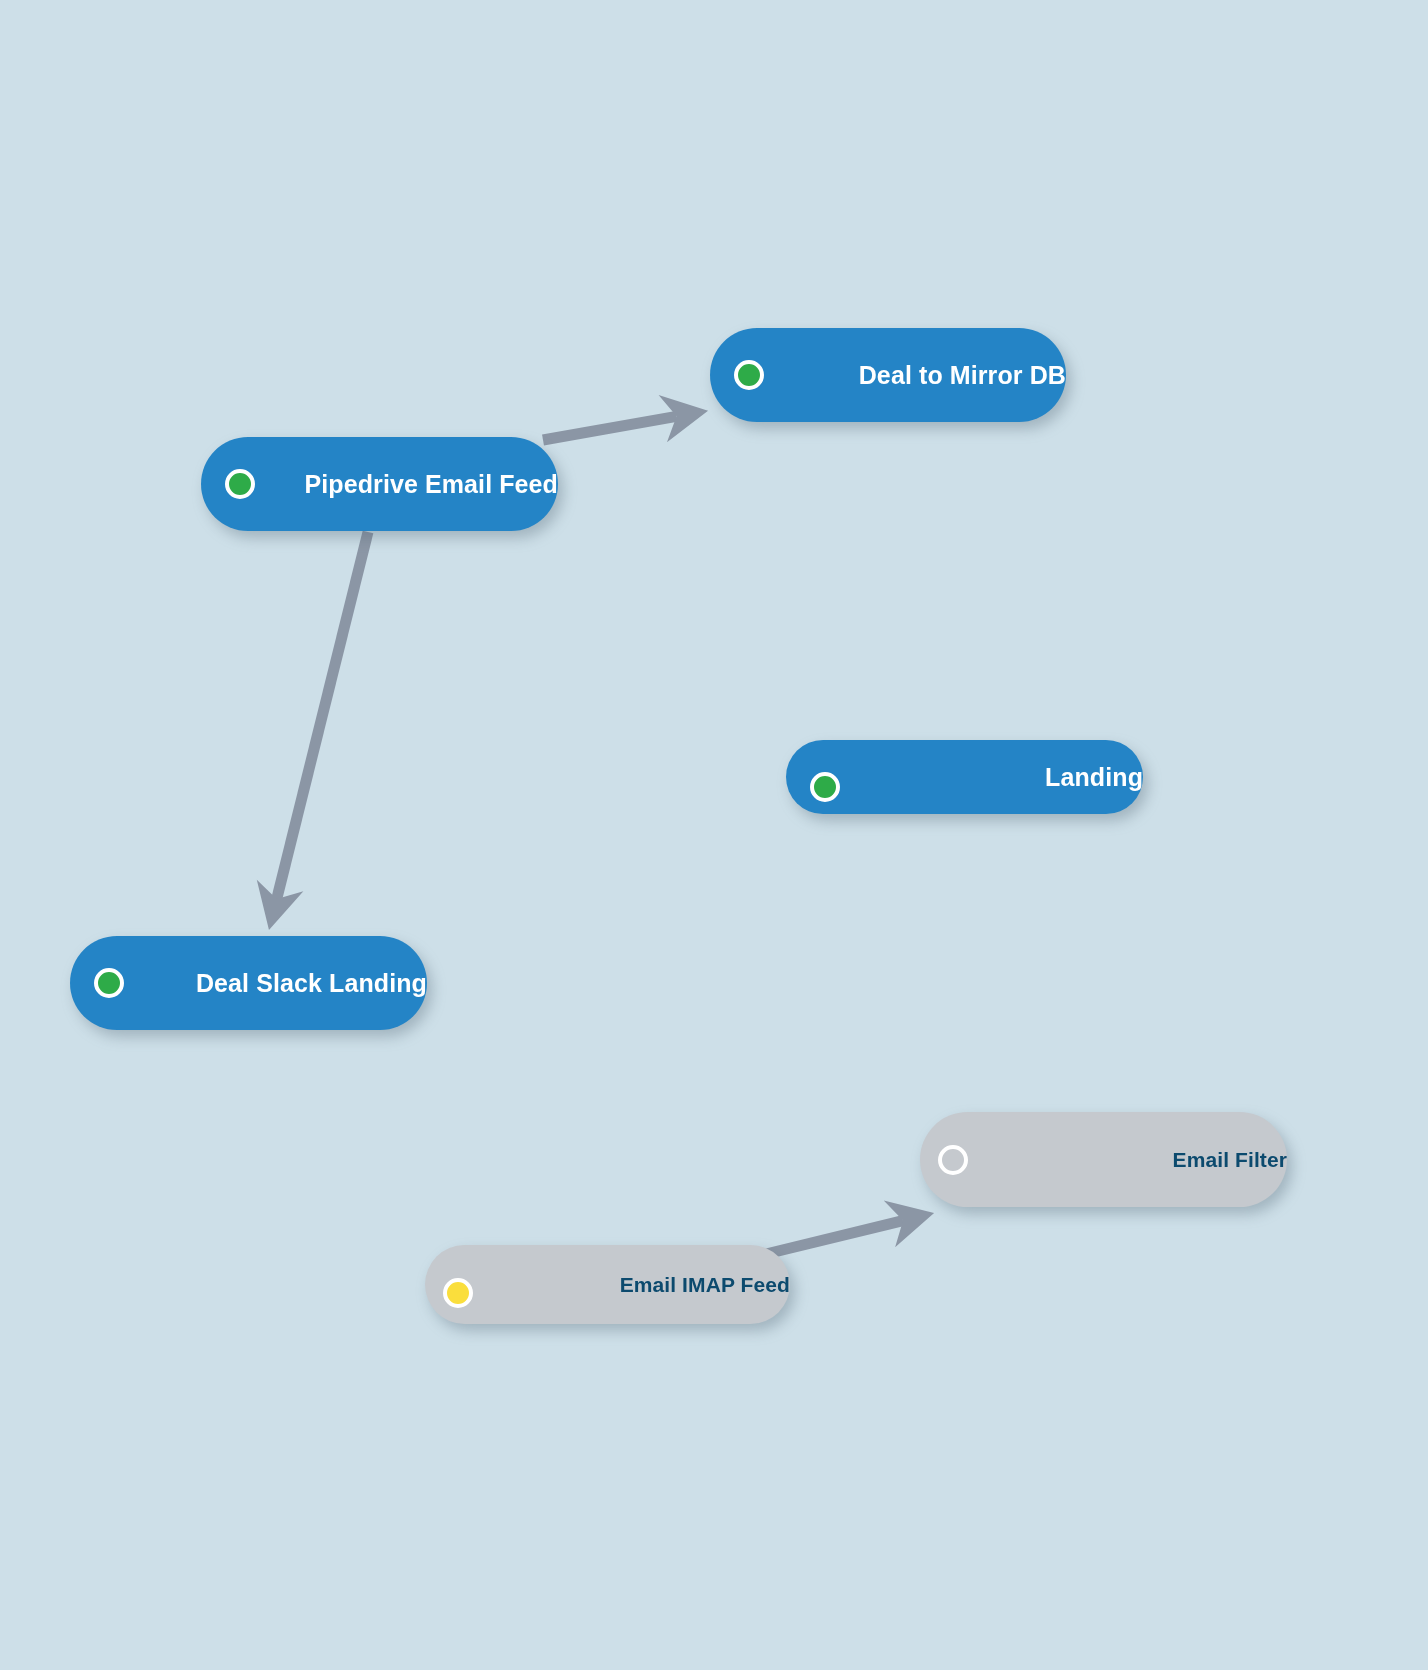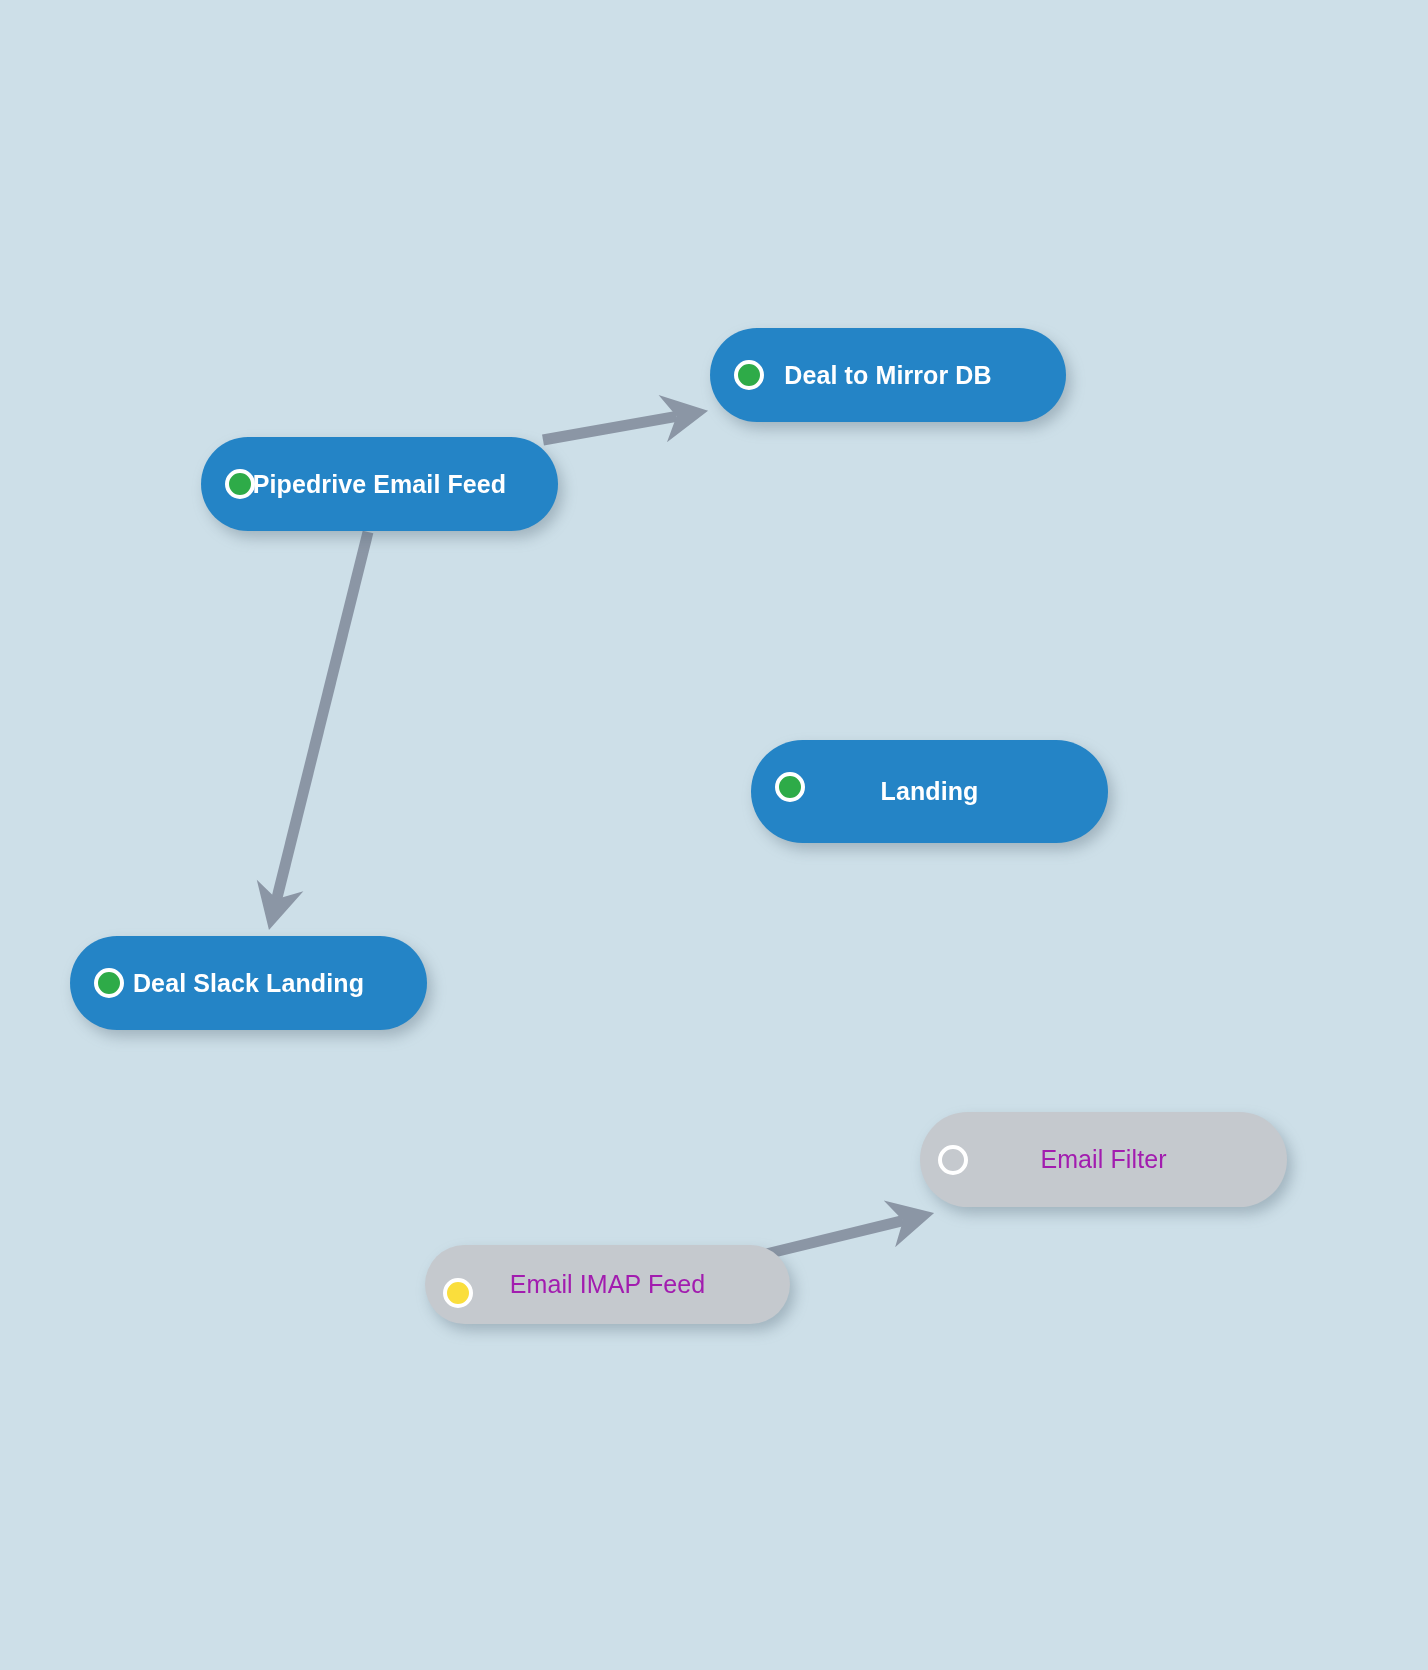--- a/index.html
+++ b/index.html
@@ -48,34 +48,34 @@
     box-sizing: border-box;
     border: 4px solid #ffffff;
     background: transparent;
   }
   .status-dot.green { background: #2eab48; }
   .status-dot.yellow { background: #fade3c; }
   .status-dot.empty  { background: transparent; }
 
   .node-label {
     width: 100%;
-    text-align: center;
+    text-align: right;
     pointer-events: none;
     white-space: nowrap;
   }
   .node.active .node-label {
     color: #ffffff;
     font-weight: bold;
     font-size: 25px;
     letter-spacing: 0.1px;
   }
   .node.inactive .node-label {
-    color: #a21caf;
-    font-weight: normal;
-    font-size: 25px;
+    color: #0c4a6e;
+    font-weight: bold;
+    font-size: 21px;
     letter-spacing: 0.1px;
   }
 </style>
 </head>
 <body style="background: rgb(205, 223, 232);">
 
 <div id="canvas">
   <svg id="edge-layer" width="1428" height="1670" viewBox="0 0 1428 1670" xmlns="http://www.w3.org/2000/svg">
       <g>
         <line x1="543" y1="440" x2="676.5541444471068" y2="416.29216370761424" stroke="#8b96a5" stroke-width="11" stroke-linecap="butt"></line>
@@ -91,21 +91,21 @@
       </g>
     </svg>
 <div class="node active" style="left: 710px; top: 328px; width: 356px; height: 94px;">
       <span class="status-dot green" style="width: 30px; height: 30px; left: 24px; top: 32px;"></span>
       <span class="node-label">Deal to Mirror DB</span>
     </div>
     <div class="node active" style="left: 201px; top: 437px; width: 357px; height: 94px;">
       <span class="status-dot green" style="width: 30px; height: 30px; left: 24px; top: 32px;"></span>
       <span class="node-label">Pipedrive Email Feed</span>
     </div>
-    <div class="node active" style="left: 751px; top: 740px; width: 357px; height: 103px;">
+    <div class="node active" style="left: 786px; top: 740px; width: 357px; height: 74px;">
       <span class="status-dot green" style="width: 30px; height: 30px; left: 24px; top: 32px;"></span>
       <span class="node-label">Landing</span>
     </div>
     <div class="node active" style="left: 70px; top: 936px; width: 357px; height: 94px;">
       <span class="status-dot green" style="width: 30px; height: 30px; left: 24px; top: 32px;"></span>
       <span class="node-label">Deal Slack Landing</span>
     </div>
     <div class="node inactive" style="left: 920px; top: 1112px; width: 367px; height: 95px;">
       <span class="status-dot empty" style="width: 30px; height: 30px; left: 18px; top: 32.5px;"></span>
       <span class="node-label">Email Filter</span>

